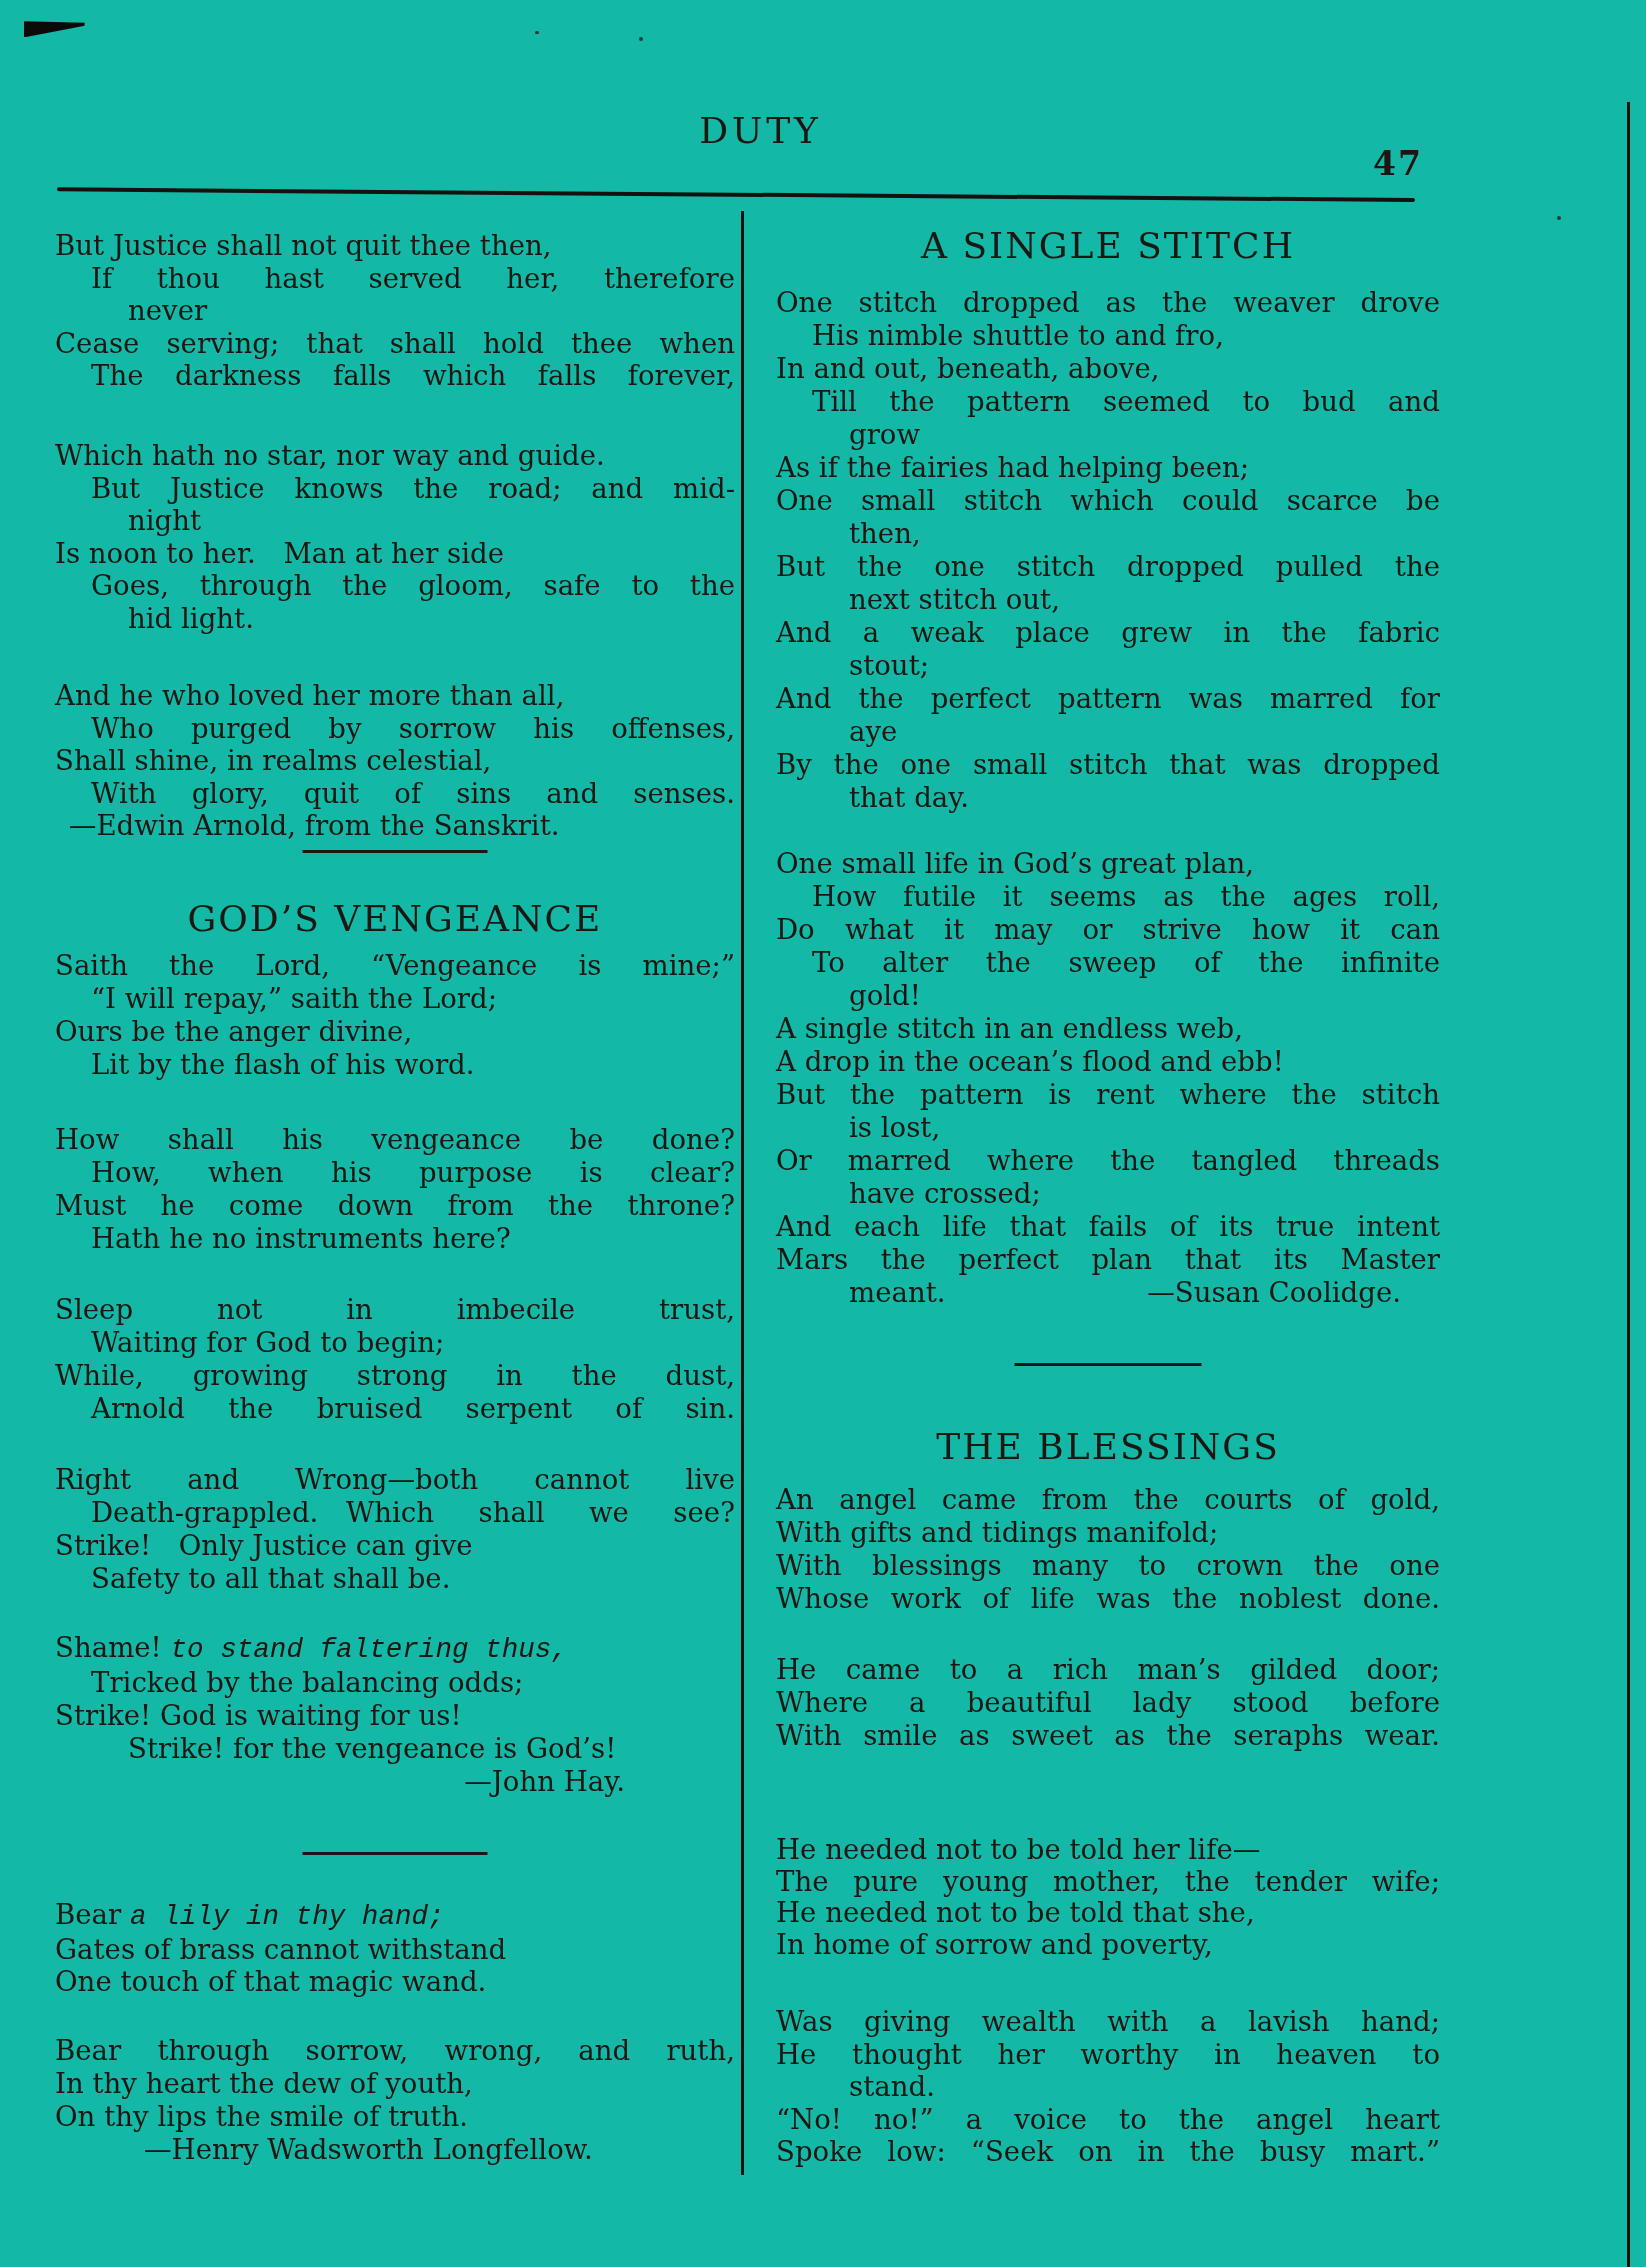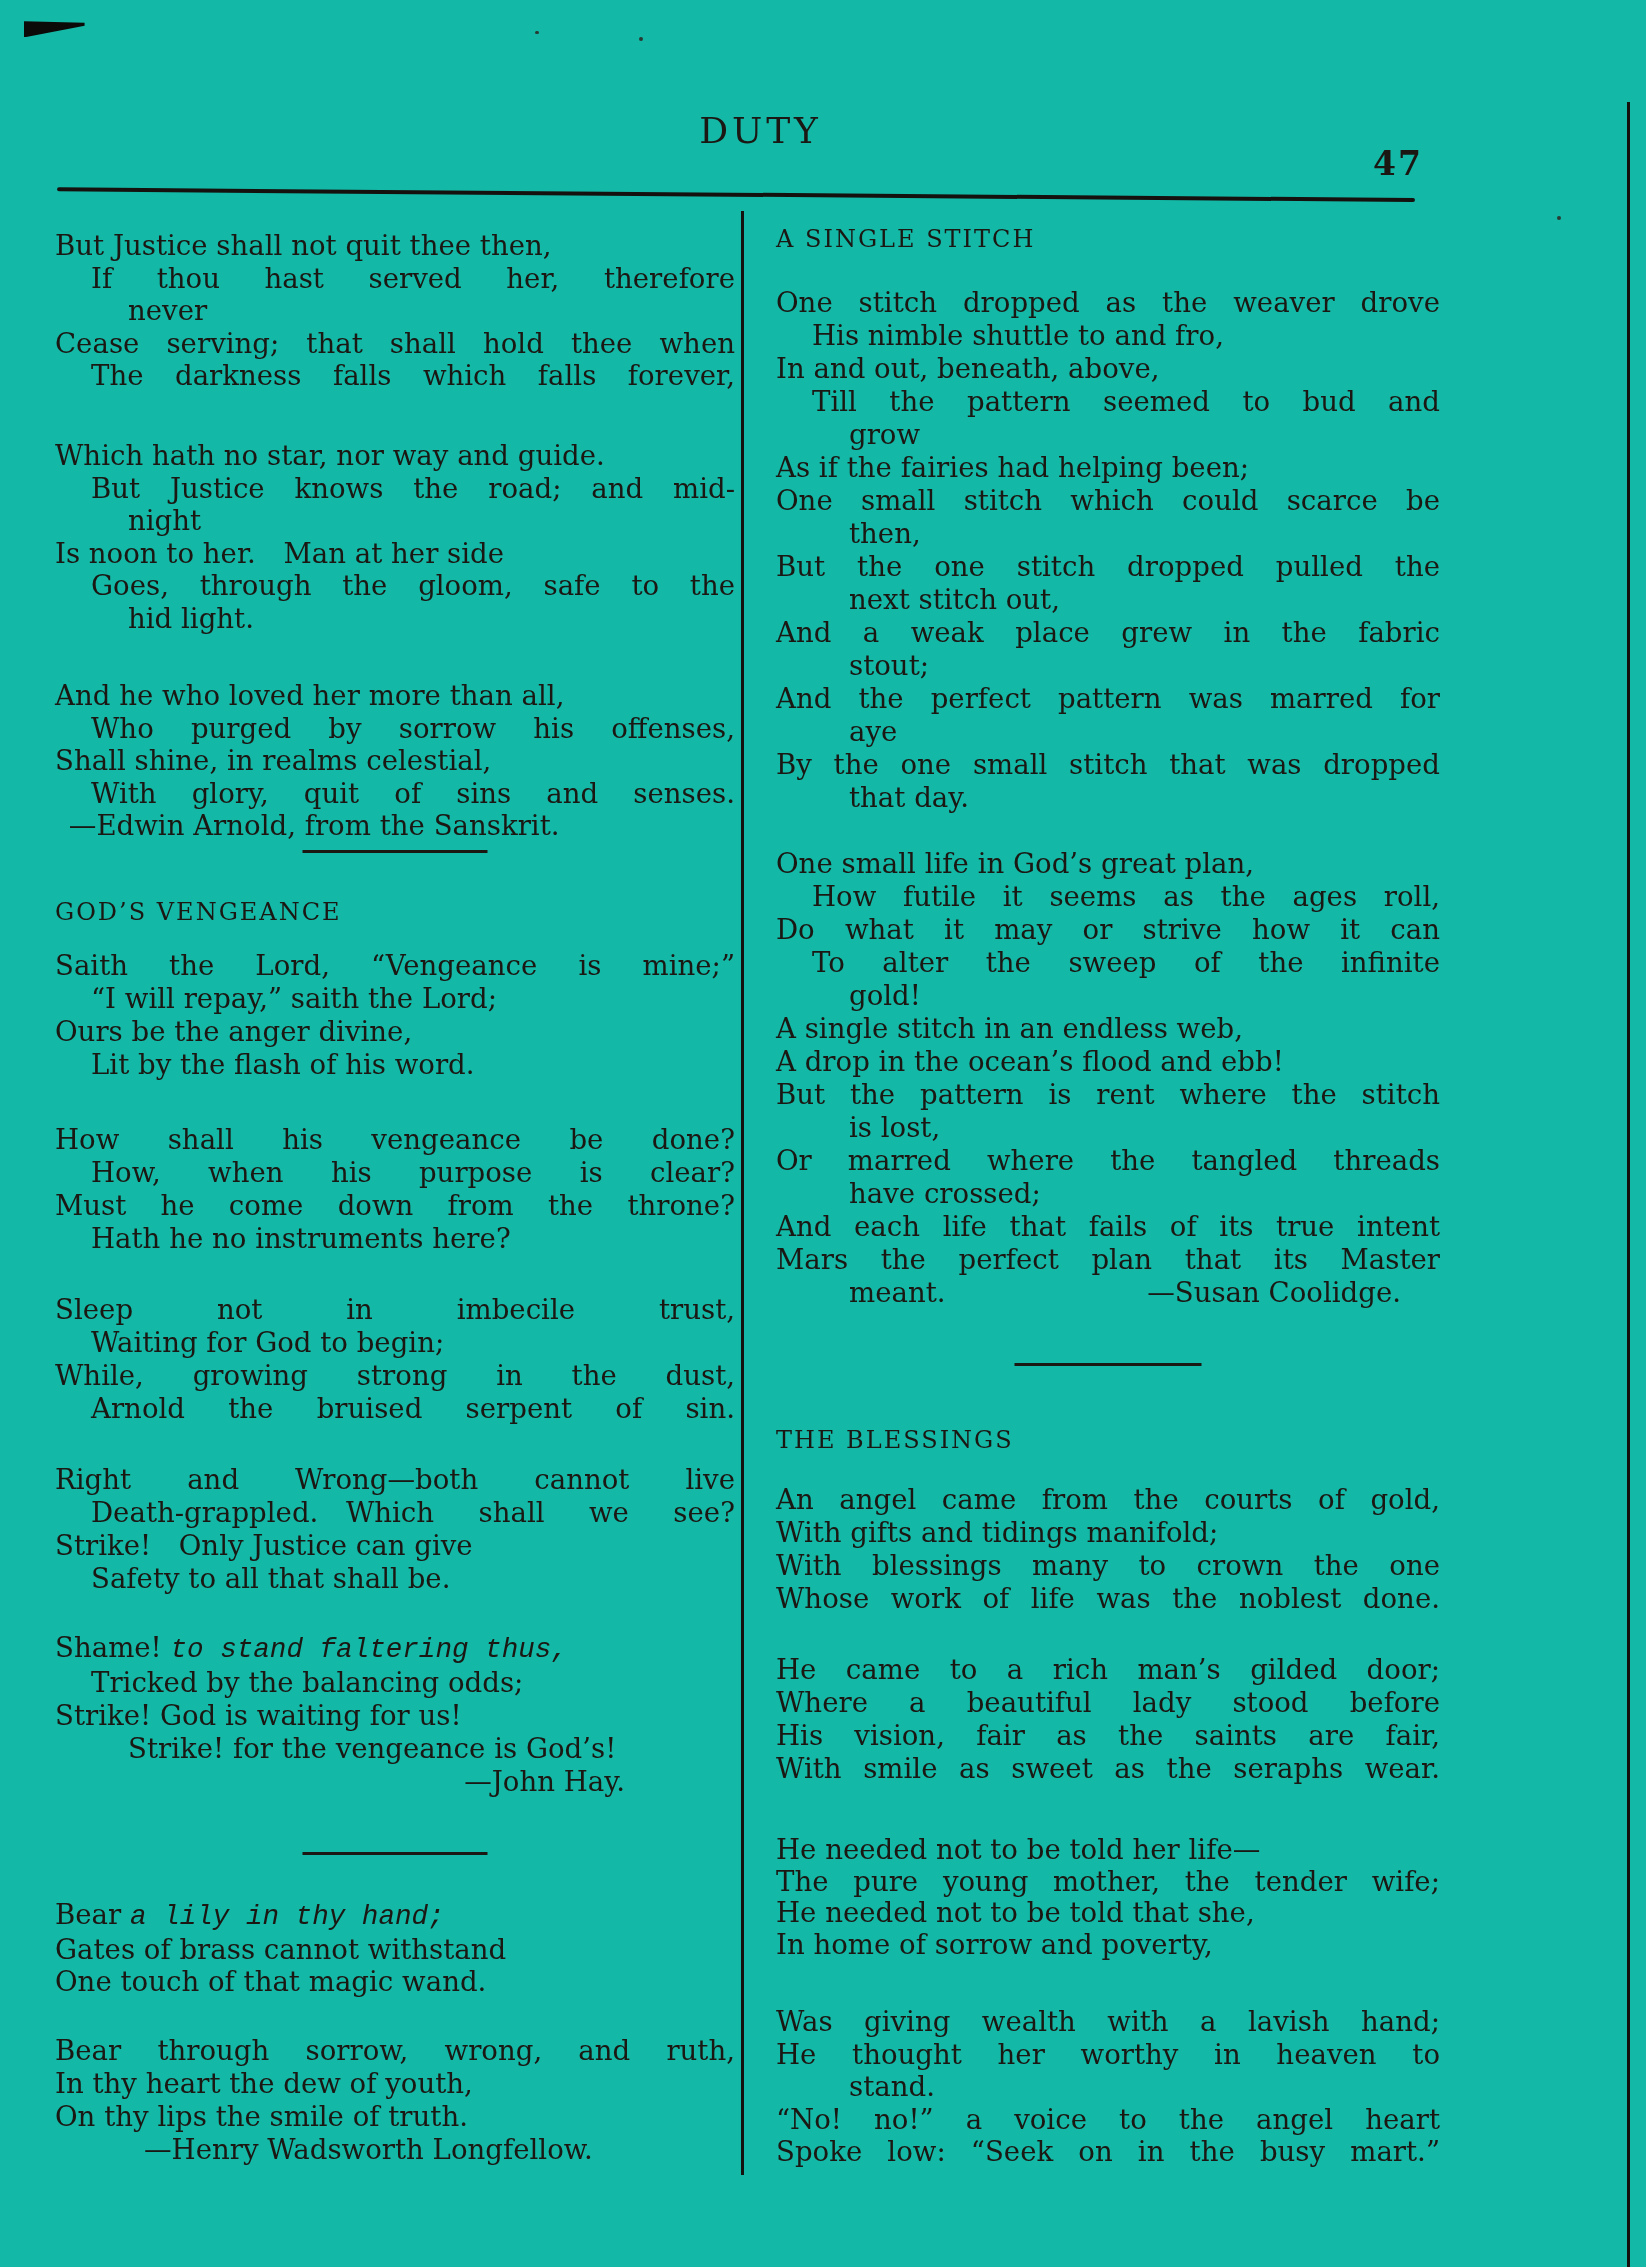--- a/index.html
+++ b/index.html
@@ -24,21 +24,21 @@
   .col-left{left:55px;width:680px;}
   .col-right{left:776px;width:664px;}
   .stanza{position:absolute;left:0;right:0;font-size:27.6px;line-height:33px;}
   .ln{white-space:normal;}
   .i1{padding-left:36px;}
   .i2{padding-left:73px;}
   .j{text-align:justify;text-align-last:justify;}
   .ar{text-align:right;}
   .it{font-style:italic;font-family:Liberation Mono, monospace;}
   .split{display:flex;justify-content:space-between;}
-  .heading{position:absolute;left:0;right:0;text-align:left;font-size:24px;
+  .heading{position:absolute;left:0;right:0;text-align:center;font-size:36px;
            letter-spacing:2px;white-space:nowrap;}
   .sep{position:absolute;left:50%;transform:translateX(-50%);height:3px;background:#1b1713;width:185px;}
 </style>
 </head>
 <body>
 
 <div class="page">
   <div class="wedge"></div>
   <div class="speck sp1"></div>
   <div class="speck sp2"></div>
@@ -163,21 +163,20 @@
       <div class="heading" style="top: 1426px;">THE BLESSINGS</div>
       <div class="stanza" style="line-height: 33px; top: 1483px;">
         <div class="ln j">An angel came from the courts of gold,</div>
         <div class="ln">With gifts and tidings manifold;</div>
         <div class="ln j">With blessings many to crown the one</div>
         <div class="ln j">Whose work of life was the noblest done.</div>
       </div>
       <div class="stanza" style="line-height: 33px; top: 1653px;">
         <div class="ln j">He came to a rich man’s gilded door;</div>
         <div class="ln j">Where a beautiful lady stood before</div>
-        <div class="ln j">His vision, fair as the saints are fair,</div>
         <div class="ln j">With smile as sweet as the seraphs wear.</div>
       </div>
       <div class="stanza" style="line-height: 31.5px; top: 1834px;">
         <div class="ln">He needed not to be told her life—</div>
         <div class="ln j">The pure young mother, the tender wife;</div>
         <div class="ln">He needed not to be told that she,</div>
         <div class="ln">In home of sorrow and poverty,</div>
       </div>
       <div class="stanza" style="line-height: 32.5px; top: 2006px;">
         <div class="ln j">Was giving wealth with a lavish hand;</div>

